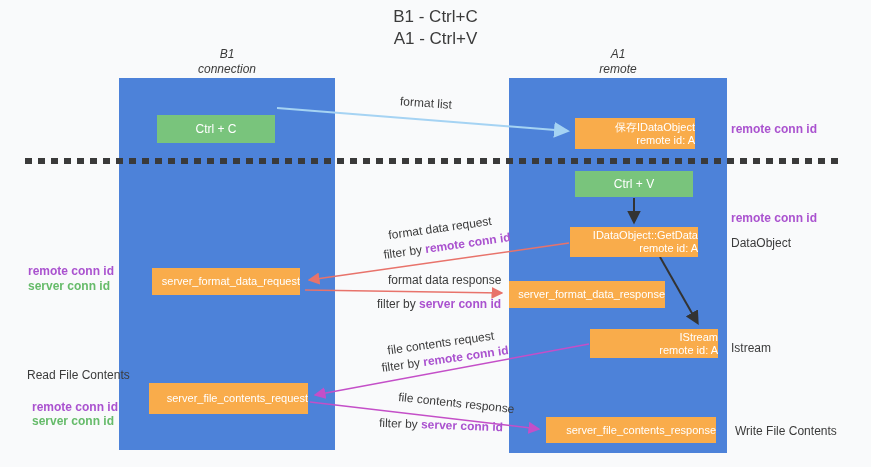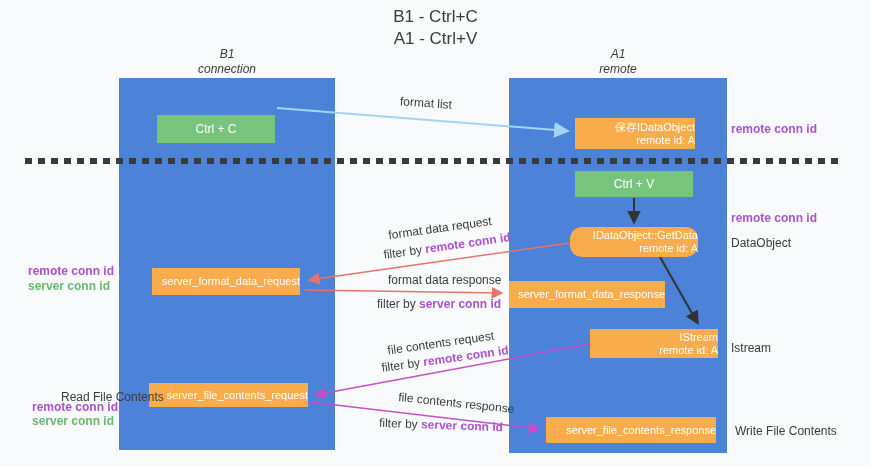--- a/index.html
+++ b/index.html
@@ -80,35 +80,35 @@
 
   <div class="box green" style="left:157px; top:95px; width:118px; height:28px;margin-top:20px;">Ctrl + C</div>
 
   <div class="box orange small" style="left:575px; top:118px; width:120px; height:31px;">
     <div>保存IDataObject</div>
     <div>remote id: A</div>
   </div>
 
   <div class="box green" style="left:575px; top:171px; width:118px; height:26px;">Ctrl + V</div>
 
-  <div class="box orange small" style="left:570px; top:227px; width:128px; height:30px;border-radius:12px;">
+  <div class="box orange small" style="left:570px; top:227px; width:128px; height:30px;">
     <div>IDataObject::GetData</div>
     <div>remote id: A</div>
   </div>
 
   <div class="box orange small" style="left:590px; top:329px; width:128px; height:29px;">
     <div>IStream</div>
     <div>remote id: A</div>
   </div>
 
   <div class="box orange small" style="left:152px; top:268px; width:148px; height:27px;">server_format_data_request</div>
 
   <div class="box orange small" style="left:509px; top:281px; width:156px; height:27px;">server_format_data_response</div>
 
-  <div class="box orange small" style="left:149px; top:383px; width:159px; height:24px;">server_file_contents_request</div>
+  <div class="box orange small" style="left:149px; top:383px; width:159px; height:31px;">server_file_contents_request</div>
 
   <div class="box orange small" style="left:546px; top:417px; width:170px; height:26px;">server_file_contents_response</div>
 
   <div class="alabel" style="left:400px; top:96px; transform:rotate(4deg);">format list</div>
 
   <div class="alabel" style="left:388px; top:221px; transform:rotate(-8deg);">format data request</div>
   <div class="alabel" style="left:383px; top:239px; transform:rotate(-8deg);">
     <span>filter by </span><span class="purple">remote conn id</span>
   </div>
 
@@ -128,17 +128,17 @@
   </div>
 
   <div class="lbl purple" style="left:731px; top:122px;">remote conn id</div>
   <div class="lbl purple" style="left:731px; top:211px;">remote conn id</div>
   <div class="lbl black" style="left:731px; top:236px;">DataObject</div>
   <div class="lbl black" style="left:731px; top:341px;">Istream</div>
   <div class="lbl black" style="left:735px; top:424px;">Write File Contents</div>
 
   <div class="lbl purple" style="left:28px; top:264px;">remote conn id</div>
   <div class="lbl greentxt" style="left:28px; top:279px;">server conn id</div>
-  <div class="lbl black" style="left:27px; top:390px;margin-left:34px;">Read File Contents</div>
+  <div class="lbl black" style="left:27px; top:368px;">Read File Contents</div>
   <div class="lbl purple" style="left:32px; top:400px;">remote conn id</div>
   <div class="lbl greentxt" style="left:32px; top:414px;">server conn id</div>
 
 </div>
 
 </body></html>

